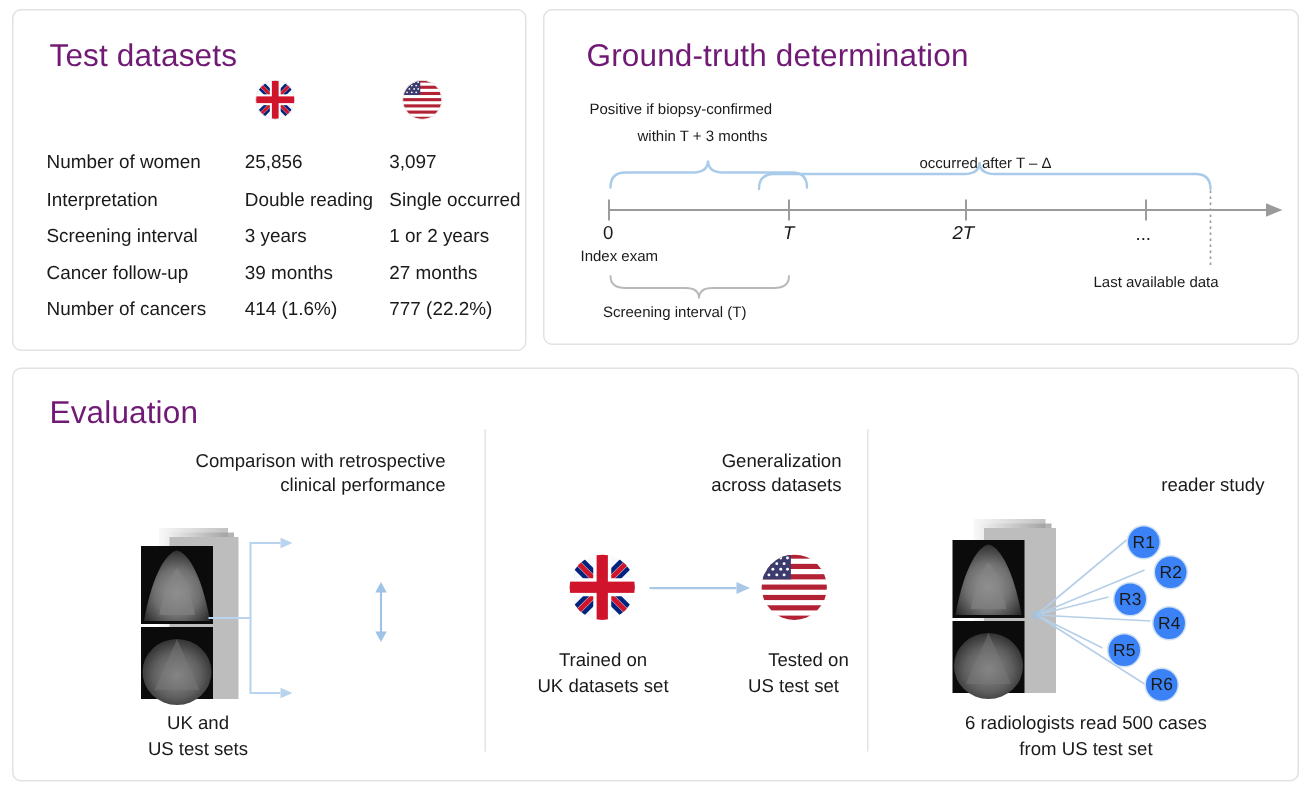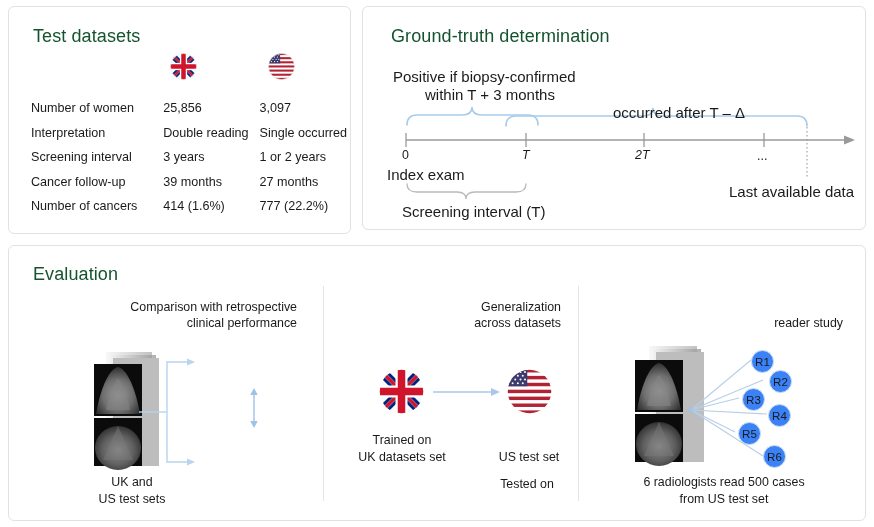--- a/index.html
+++ b/index.html
@@ -21,22 +21,22 @@
     border-radius: 6px;
     background: #ffffff;
     box-sizing: border-box;
   }
   #panel-test-datasets { left: 8px;  top: 6px;   width: 343px; height: 228px; }
   #panel-ground-truth  { left: 362px; top: 6px;  width: 504px; height: 224px; }
   #panel-evaluation    { left: 8px;  top: 245px; width: 858px; height: 276px; }
 
   .panel-title {
     position: absolute;
-    font-size: 18px;
-    color: #14532d;
+    font-size: 21px;
+    color: #701a75;
     letter-spacing: .1px;
     white-space: nowrap;
   }
   #title-test-datasets { left: 24px; top: 19px; }
   #title-ground-truth  { left: 28px; top: 19px; }
   #title-evaluation    { left: 24px; top: 18px; }
 
   
   .flag-row { position: absolute; left: 0; top: 46px; width: 100%; height: 34px; }
   .flag {
@@ -65,21 +65,21 @@
     white-space: nowrap;
   }
   .ds-table td.lbl { width: 136px; }
   .ds-table td.v1  { width: 98px; }
   .ds-table td.v2  { width: 92px; }
 
   
   #gt-canvas { position: absolute; left: 0; top: 0; width: 504px; height: 228px; }
   .gt-label {
     position: absolute;
-    font-size: 15px;
+    font-size: 10px;
     color: #1a1a1a;
     white-space: nowrap;
   }
   .tick-label { font-size: 12.4px; }
   .tick-ital { font-style: italic; }
 
   
   .col-heading {
     position: absolute;
     font-size: 12.4px;
@@ -390,21 +390,21 @@
           <circle cx="7.5" cy="19" r="1.3"></circle>
             <circle cx="14.5" cy="19" r="1.3"></circle>
           <circle cx="21" cy="19" r="1.3"></circle>
         </g>
       </g>
     </svg>
   </div>
 
   <div class="caption" style="left:332px; top:186px; width:122px;">Trained on</div>
   <div class="caption" style="left:332px; top:203px; width:122px;">UK datasets set</div>
-  <div class="caption" style="left:460px; top:186px; width:116px;margin-top:44px;">Tested on</div>
+  <div class="caption" style="left:472px; top:186px; width:116px;">Tested on</div>
   <div class="caption" style="left:462px; top:203px; width:116px;">US test set</div>
 
   <div class="col-heading" style="left:598px; top:69px; width:236px;">reader study</div>
 
   <svg class="mammo-stack" style="left:620px; top:100px;" width="92" height="122" viewBox="0 0 92 122">
     <defs>
       <linearGradient id="mgB" x1="0" y1="0" x2="1" y2="0">
         <stop offset="0%" stop-color="#f2f2f2"></stop>
           <stop offset="100%" stop-color="#8f8f8f"></stop>
       </linearGradient>

